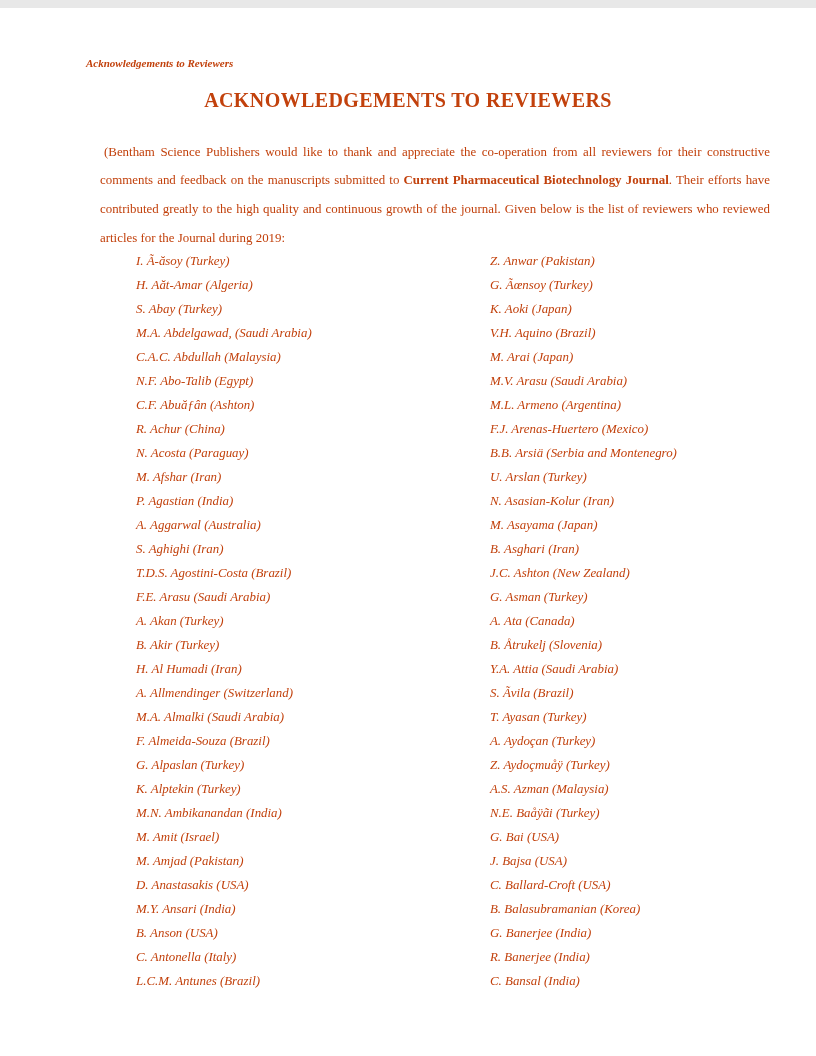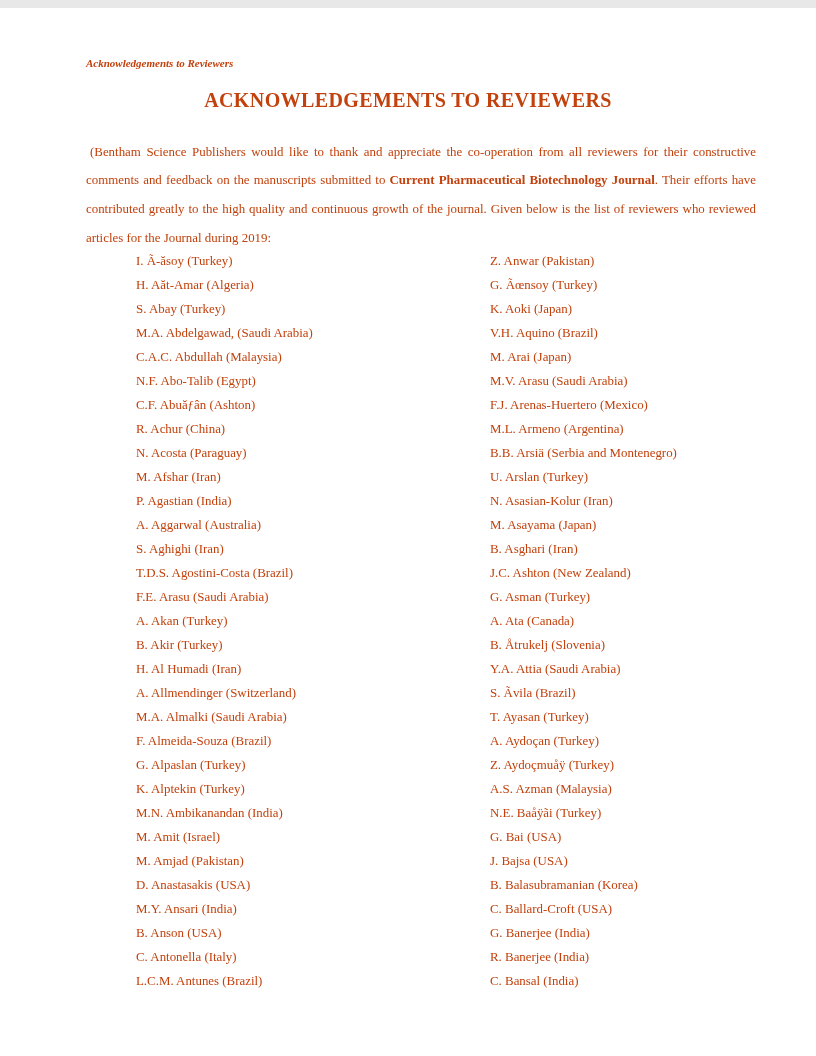--- a/index.html
+++ b/index.html
@@ -23,29 +23,30 @@
   .rh-upright { font-style:normal; }
   .rh-sep { display:inline-block; width:4px; }
   .rh-page { margin-left:12px; font-style:normal; }
   .doc-title {
     position:absolute; top:82px; left:0; width:100%;
     text-align:center;
     font-size:20px; font-weight:bold; letter-spacing:0.4px;
     line-height:1;
   }
   .intro {
-    position:absolute; top:117px; left:86px; width:670px;
+    position:absolute; top:117px; left:100px; width:670px;
     font-size:12.9px; line-height:28.6px;
     text-align:justify;
     text-indent:4px;
   }
   .intro b { font-weight:bold; }
   .reviewers {
     position:absolute; top:241px; left:136px;
     display:flex;
+    font-style:italic;
   }
   .rev-col { width:354px; }
   .rev-col.right { width:300px; }
   .reviewer {
     height:24px; line-height:24px;
     font-size:12.9px;
     white-space:nowrap;
   }
   .bottom-bar {
     position:absolute; left:88px; bottom:0;
@@ -100,42 +101,42 @@
         <div class="reviewer">C. Antonella (Italy)</div>
         <div class="reviewer">L.C.M. Antunes (Brazil)</div>
       </div>
     <div class="rev-col right">
         <div class="reviewer">Z. Anwar (Pakistan)</div>
         <div class="reviewer">G. Ãœnsoy (Turkey)</div>
         <div class="reviewer">K. Aoki (Japan)</div>
         <div class="reviewer">V.H. Aquino (Brazil)</div>
         <div class="reviewer">M. Arai (Japan)</div>
         <div class="reviewer">M.V. Arasu (Saudi Arabia)</div>
+        <div class="reviewer">M.L. Armeno (Argentina)</div>
         <div class="reviewer">F.J. Arenas-Huertero (Mexico)</div>
-        <div class="reviewer">M.L. Armeno (Argentina)</div>
         <div class="reviewer">B.B. Arsiä (Serbia and Montenegro)</div>
         <div class="reviewer">U. Arslan (Turkey)</div>
         <div class="reviewer">N. Asasian-Kolur (Iran)</div>
         <div class="reviewer">M. Asayama (Japan)</div>
         <div class="reviewer">B. Asghari (Iran)</div>
         <div class="reviewer">J.C. Ashton (New Zealand)</div>
         <div class="reviewer">G. Asman (Turkey)</div>
         <div class="reviewer">A. Ata (Canada)</div>
         <div class="reviewer">B. Åtrukelj (Slovenia)</div>
         <div class="reviewer">Y.A. Attia (Saudi Arabia)</div>
         <div class="reviewer">S. Ãvila (Brazil)</div>
         <div class="reviewer">T. Ayasan (Turkey)</div>
         <div class="reviewer">A. Aydoçan (Turkey)</div>
         <div class="reviewer">Z. Aydoçmuåÿ (Turkey)</div>
         <div class="reviewer">A.S. Azman (Malaysia)</div>
         <div class="reviewer">N.E. Baåÿãi (Turkey)</div>
         <div class="reviewer">G. Bai (USA)</div>
         <div class="reviewer">J. Bajsa (USA)</div>
+        <div class="reviewer">C. Ballard-Croft (USA)</div>
         <div class="reviewer">B. Balasubramanian (Korea)</div>
-        <div class="reviewer">C. Ballard-Croft (USA)</div>
         <div class="reviewer">G. Banerjee (India)</div>
         <div class="reviewer">R. Banerjee (India)</div>
         <div class="reviewer">C. Bansal (India)</div>
       </div>
   </div>
 
   <div class="bottom-bar"></div>
 
 </div>
 

